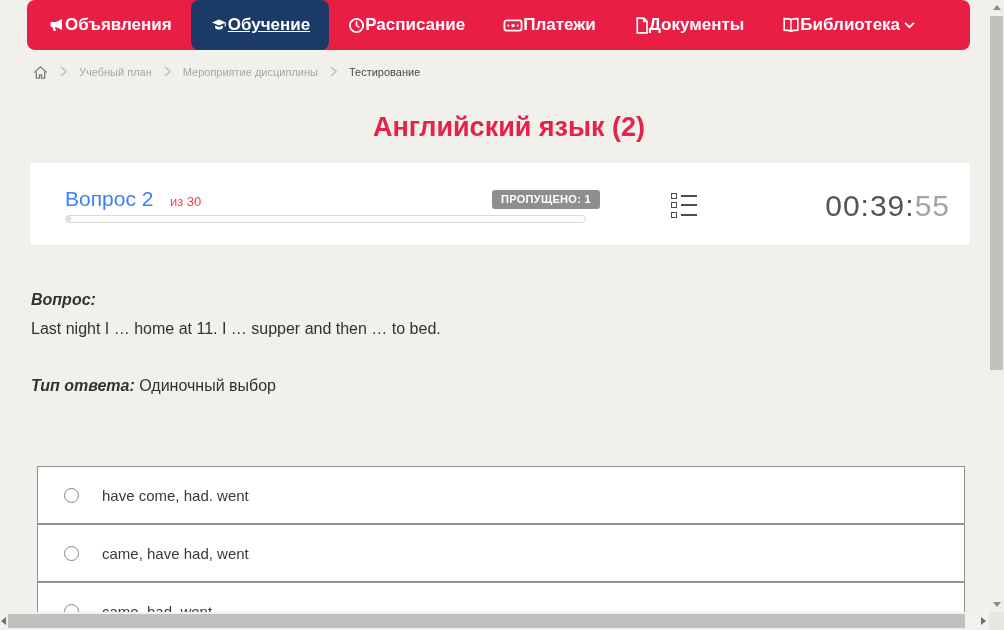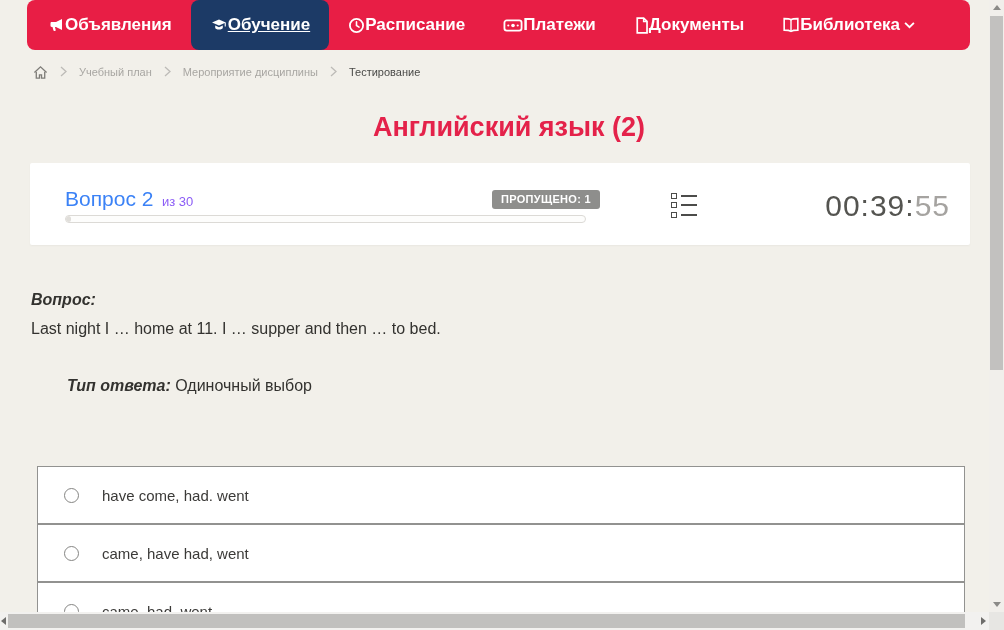--- a/index.html
+++ b/index.html
@@ -37,21 +37,21 @@
     color:#e4224a; font-size:27px; font-weight:bold;margin-left:24px;
   }
 
   
   .qcard {
     position:absolute; left:30px; top:163px; width:940px; height:82px;
     background:#ffffff; border-radius:2px; box-shadow:0 1px 2px rgba(0,0,0,0.04);
   }
   .q-number-row { position:absolute; left:35px; top:24px; white-space:nowrap; }
   .q-number { font-size:21px; color:#3b82f6; }
-  .q-of { font-size:13px; color:#8b5cf6; margin-left:4px; }
+  .q-of { font-size:13px; color:#ef4444; margin-left:12px; }
   .skip-badge {
     position:absolute; left:462px; top:27px;
     background:#8e8e8c; color:#fff; font-size:11px; font-weight:bold;
     padding:3px 9px 4px 9px; border-radius:3px; letter-spacing:.3px; white-space:nowrap;
   }
   .progress-track {
     position:absolute; left:35px; top:52px; width:521px; height:8px;
     background:#fdfdfc; border:1px solid #dcdad6; border-radius:5px; overflow:hidden;
   }
   .progress-fill { height:100%; width:1%; background:#e0deda; border-radius:5px; }
@@ -64,21 +64,21 @@
 
   .timer { position:absolute; right:20px; top:26px; font-size:30px; letter-spacing:1px; white-space:nowrap; }
   .timer-main { color:#545450; }
   .timer-sec { color:#a5a3a0; }
 
   
   .question-block { position:absolute; left:31px; top:291px; width:920px; color:#33322f; font-size:16px; }
   .q-heading { font-weight:bold; font-style:italic; margin-bottom:9px; }
   .q-text { line-height:1.4; }
   .answer-type { position:absolute; left:31px; top:377px; font-size:16px; color:#33322f; }
-  .answer-type b { font-style:italic;margin-left:36px; }
+  .answer-type b { font-style:italic; }
 
   
   .options { position:absolute; left:37px; top:466px; width:928px; }
   .option {
     height:58px; background:#fff; border:1px solid #929290;
     display:flex; align-items:center; padding-left:26px; cursor:pointer;
   }
   .radio {
     width:15px; height:15px; border:1px solid #858583; border-radius:50%;
     background:#fff; margin-right:23px; flex:0 0 auto;

